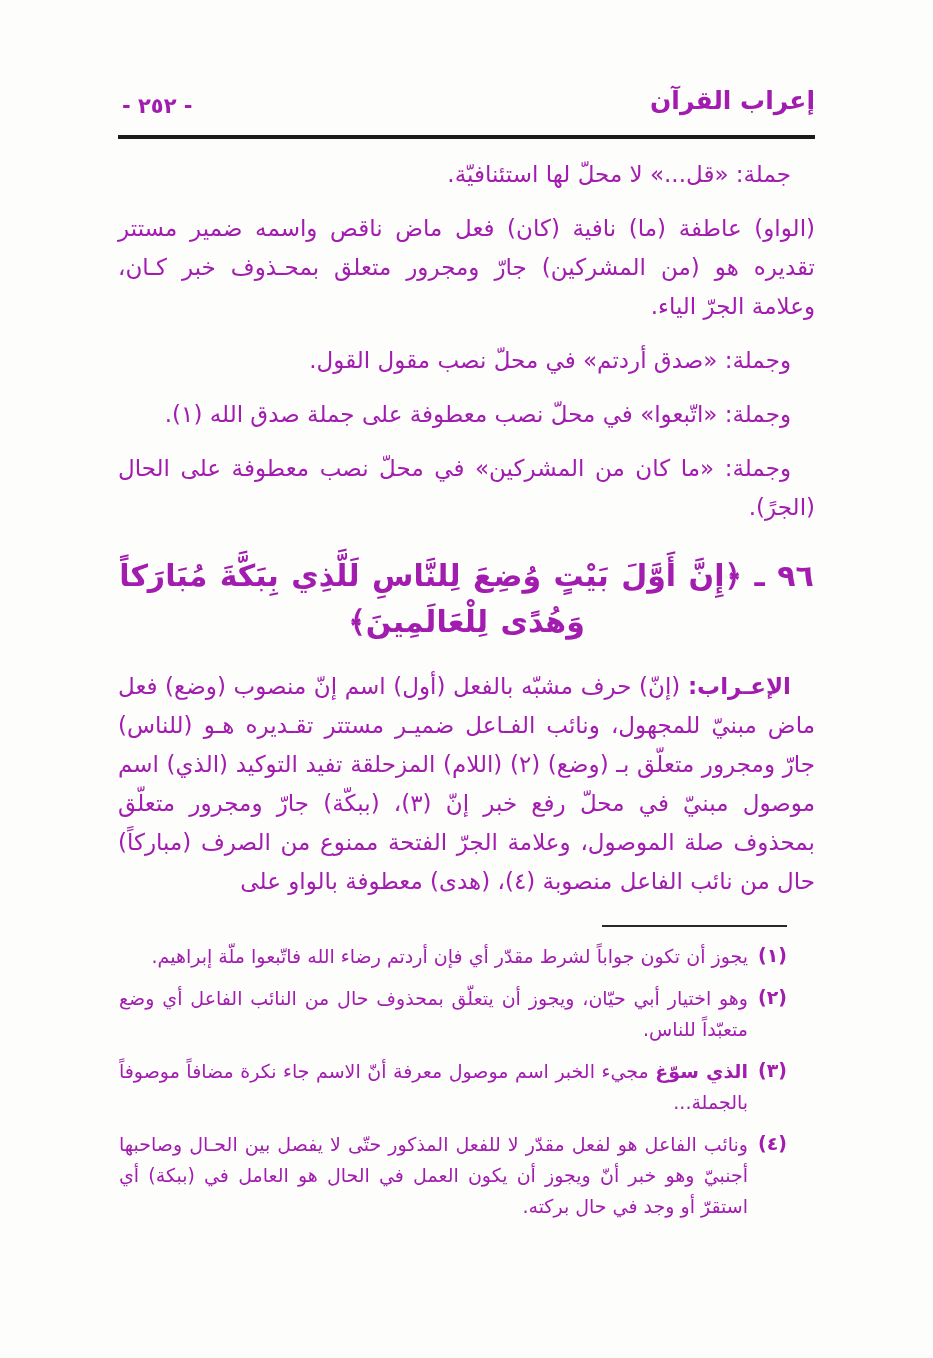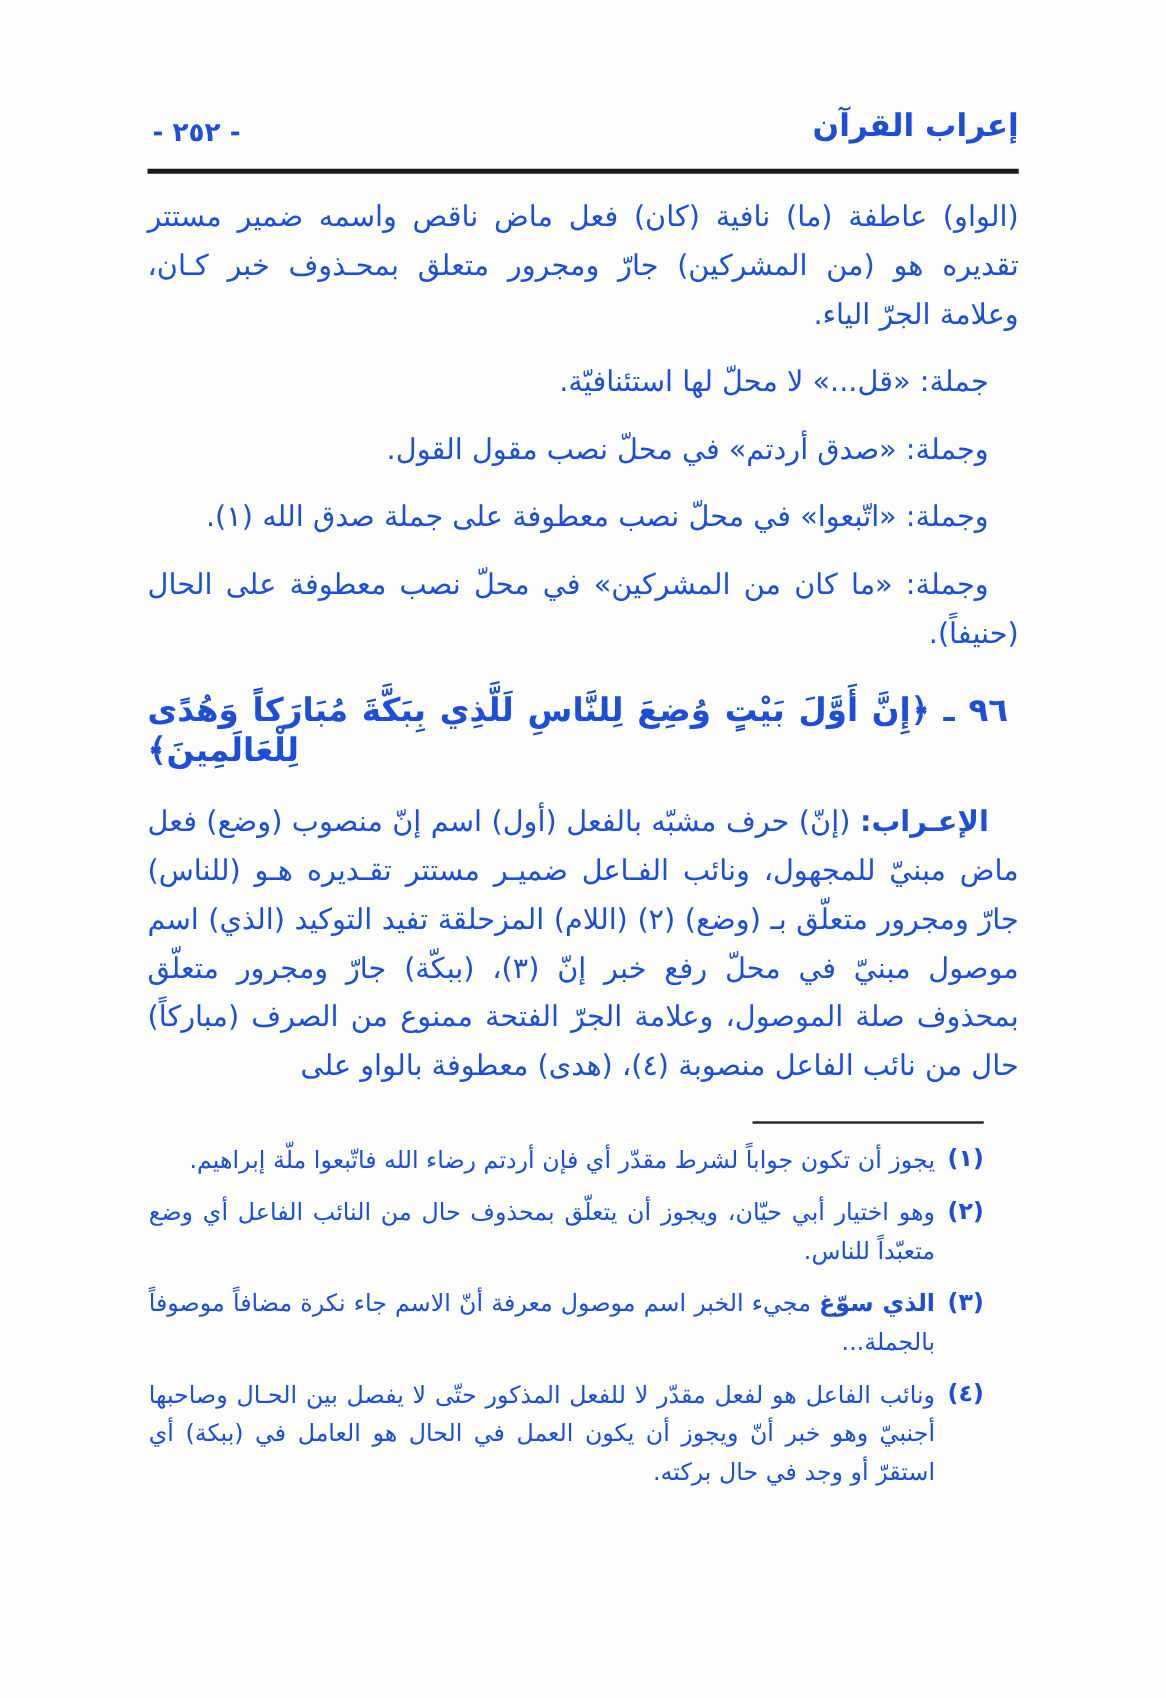--- a/index.html
+++ b/index.html
@@ -6,21 +6,21 @@
     margin: 0;
     padding: 0;
     background: #d9d9d9;
   }
   .page {
     position: relative;
     width: 933px;
     height: 1358px;
     margin: 0 auto;
     background: #fdfdfb;
-    color: #1d4ed8;
+    color: #a21caf;
     direction: rtl;
     font-family: "DejaVu Sans", sans-serif;
     overflow: hidden;
     box-sizing: border-box;
   }
   .inner {
     padding: 86px 118px 0 118px;
     box-sizing: border-box;
   }
   
@@ -57,24 +57,24 @@
     text-align: justify;
   }
   .para {
     margin: 0 0 15px 0;
   }
   .para.indent {
     text-indent: 24px;
   }
   .verse-line {
     margin: 26px 0 22px 0;
-    font-size: 26px;
+    font-size: 30px;
     font-weight: 700;
-    line-height: 32px;
-    text-align: left;
+    line-height: 46px;
+    text-align: center;
     word-spacing: 2px;
   }
   .irab-paragraph {
     margin: 0;
     text-indent: 24px;
   }
   .irab-label {
     font-weight: 700;
     margin-top: 40px;
   }
@@ -116,25 +116,25 @@
 <div class="page">
   <div class="inner">
 
     <header class="page-header">
       <div class="page-number">- ٢٥٢ -</div>
       <h1 class="book-title">إعراب القرآن</h1>
     </header>
     <div class="header-rule"></div>
 
     <main class="body-section">
+      <p class="para indent">جملة: «قل...» لا محلّ لها استئنافيّة.</p>
       <p class="para">(الواو) عاطفة (ما) نافية (كان) فعل ماض ناقص واسمه ضمير مستتر تقديره هو (من المشركين) جارّ ومجرور متعلق بمحـذوف خبر كـان، وعلامة الجرّ الياء.</p>
-      <p class="para indent">جملة: «قل...» لا محلّ لها استئنافيّة.</p>
       <p class="para indent">وجملة: «صدق أردتم» في محلّ نصب مقول القول.</p>
       <p class="para indent">وجملة: «اتّبعوا» في محلّ نصب معطوفة على جملة صدق الله (١).</p>
-      <p class="para indent">وجملة: «ما كان من المشركين» في محلّ نصب معطوفة على الحال (حنيفاً).</p>
+      <p class="para indent">وجملة: «ما كان من المشركين» في محلّ نصب معطوفة على الحال (الجرً).</p>
 
       <p class="verse-line"><span>٩٦ ـ</span> <span>﴿إِنَّ أَوَّلَ بَيْتٍ وُضِعَ لِلنَّاسِ لَلَّذِي بِبَكَّةَ مُبَارَكاً وَهُدًى لِلْعَالَمِينَ﴾</span></p>
 
       <p class="irab-paragraph"><strong class="irab-label">الإعـراب:</strong> <span>(إنّ) حرف مشبّه بالفعل (أول) اسم إنّ منصوب (وضع) فعل ماض مبنيّ للمجهول، ونائب الفـاعل ضميـر مستتر تقـديره هـو (للناس) جارّ ومجرور متعلّق بـ (وضع) (٢) (اللام) المزحلقة تفيد التوكيد (الذي) اسم موصول مبنيّ في محلّ رفع خبر إنّ (٣)، (ببكّة) جارّ ومجرور متعلّق بمحذوف صلة الموصول، وعلامة الجرّ الفتحة ممنوع من الصرف (مباركاً) حال من نائب الفاعل منصوبة (٤)، (هدى) معطوفة بالواو على</span></p>
     </main>
 
     <footer class="footnotes-section">
       <div class="footnote-separator"></div>
 
       <div class="footnote">

